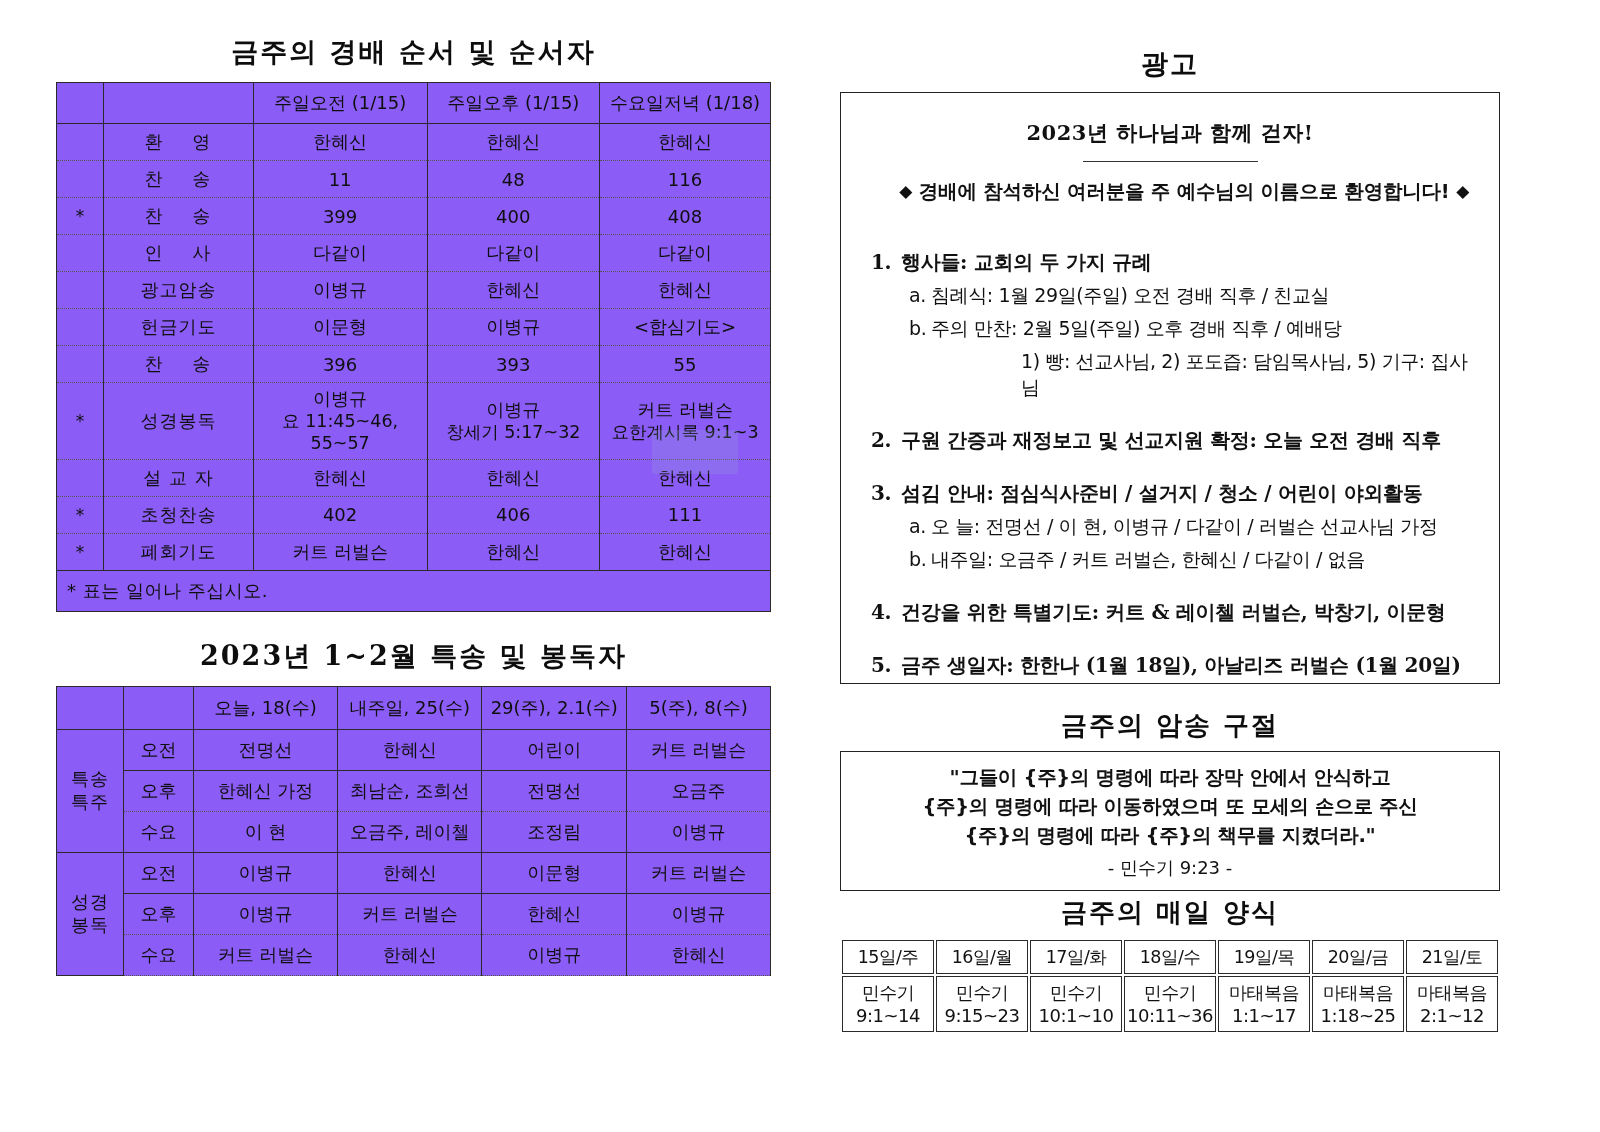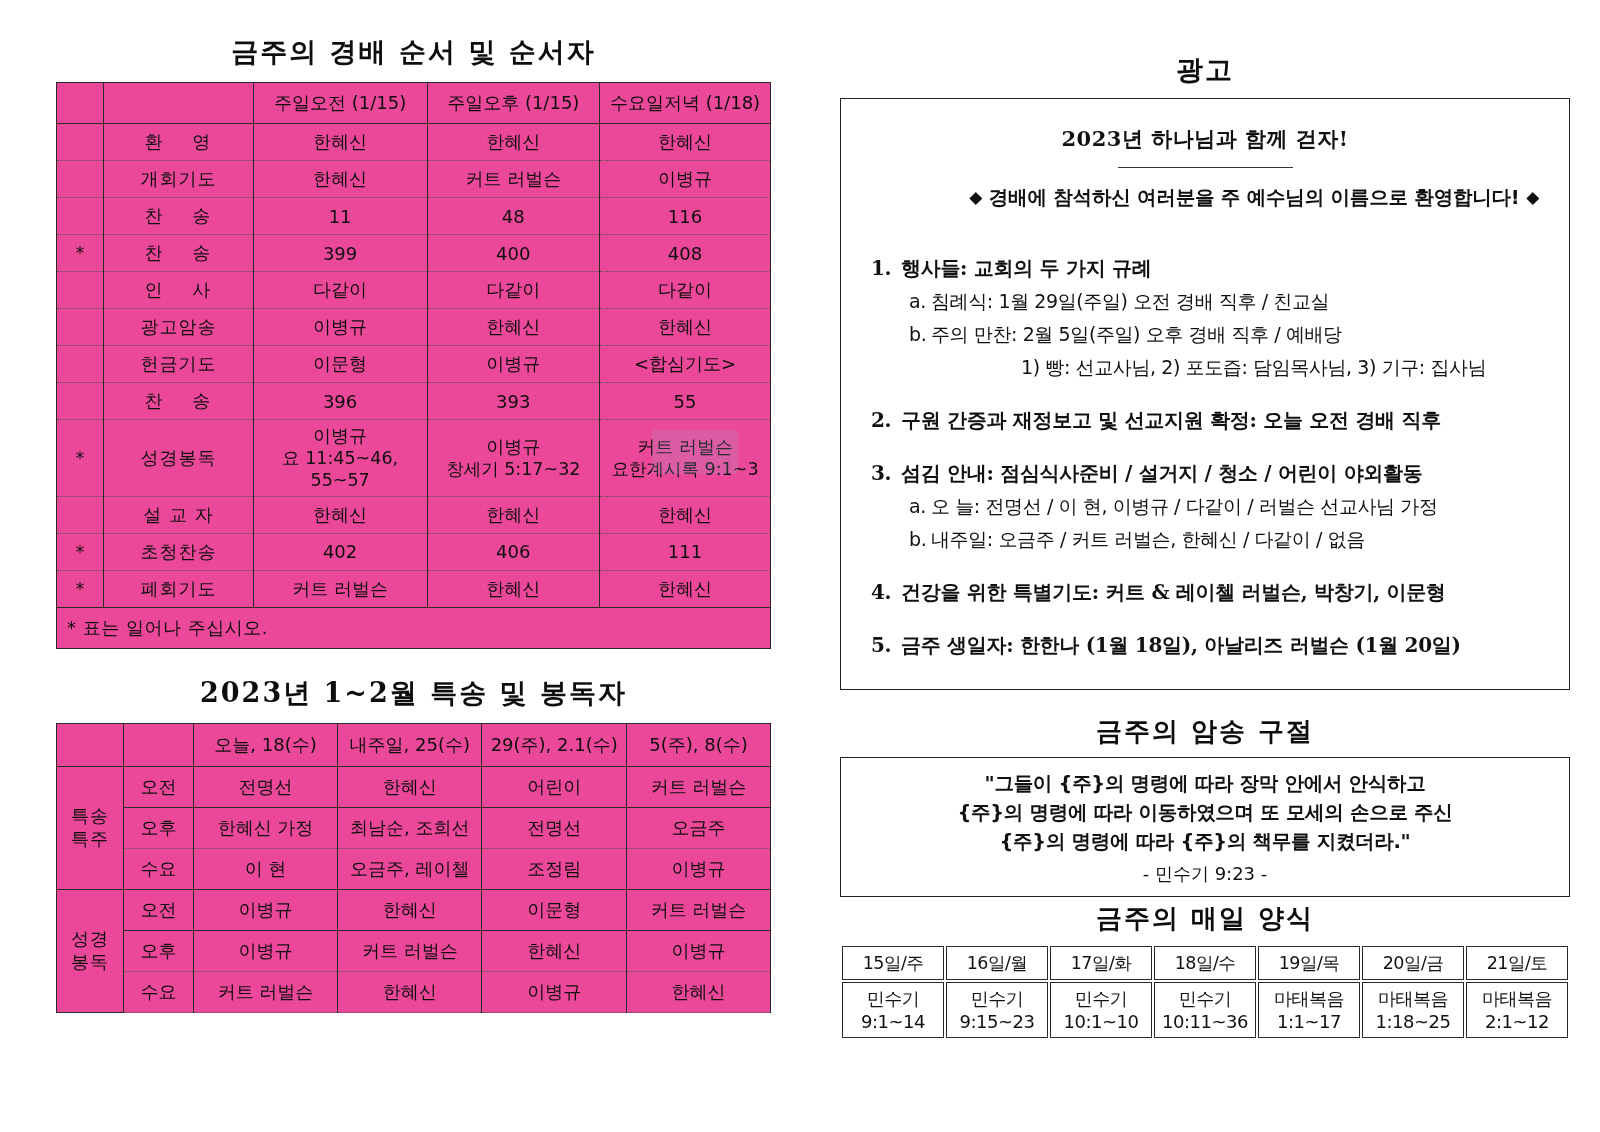--- a/index.html
+++ b/index.html
@@ -34,21 +34,21 @@
   }
 
   #order-title {
     font-size: 27px;
     margin-bottom: 12px;
   }
 
   table.grid {
     border-collapse: collapse;
     width: 100%;
-    background: #ec4899;
+    background: #8b5cf6;
   }
   table.grid td, table.grid th {
     border: 1px solid #2a2a2a;
     text-align: center;
     vertical-align: middle;
     font-size: 18px;
     font-weight: 500;
     padding: 5px 2px;
     color: #0f0f0f;
   }
@@ -93,22 +93,22 @@
   #special-table td { height: 30px; font-size: 18px; }
   #special-table .col-group { width: 65px; letter-spacing: 1px; line-height: 1.25; }
   #special-table .col-time  { width: 68px; }
   #special-table .col-day   { width: 145px; }
   #special-table thead td { height: 32px; }
 
   
   #right-column {
     position: absolute;
     left: 840px;
-    top: 52px;
-    width: 730px;
+    top: 46px;
+    width: 660px;
   }
 
   #ann-title { font-size: 27px; margin-bottom: 10px; }
 
   #announcement-box {
     border: 1.5px solid #222;
     height: 592px;
     padding: 26px 30px 10px 30px;
     box-sizing: border-box;
     position: relative;
@@ -210,27 +210,20 @@
         <td class="col-val">수요일저녁 (1/18)</td>
       </tr>
     </thead>
     <tbody id="order-body">
         <tr class="dot-row">
           <td class="col-star"></td>
           <td class="col-label label-spaced">환     영</td>
           <td class="col-val">한혜신</td>
           <td class="col-val">한혜신</td>
           <td class="col-val">한혜신</td>
-        </tr>
-        <tr class="dot-row">
-          <td class="col-star"></td>
-          <td class="col-label">개회기도</td>
-          <td class="col-val">한혜신</td>
-          <td class="col-val">커트 러벌슨</td>
-          <td class="col-val">이병규</td>
         </tr>
         <tr class="dot-row">
           <td class="col-star"></td>
           <td class="col-label label-spaced">찬     송</td>
           <td class="col-val">11</td>
           <td class="col-val">48</td>
           <td class="col-val">116</td>
         </tr>
         <tr class="dot-row">
           <td class="col-star">*</td>
@@ -389,21 +382,21 @@
     <div id="ann-welcome">
       <span class="diamond">◆</span>
       <span>경배에 참석하신 여러분을 주 예수님의 이름으로 환영합니다!</span>
       <span class="diamond">◆</span>
     </div>
     <div id="ann-list">
         <div class="ann-item">
           <div class="ann-head"><span class="num">1.</span><span>행사들: 교회의 두 가지 규례</span></div>
           <div class="ann-sub"><span class="marker">a.</span><span>침례식: 1월 29일(주일) 오전 경배 직후 / 친교실</span></div>
           <div class="ann-sub"><span class="marker">b.</span><span>주의 만찬: 2월  5일(주일) 오후 경배 직후 / 예배당</span></div>
-          <div class="ann-subsub">1) 빵: 선교사님, 2) 포도즙: 담임목사님, 3) 기구: 집사님</div>
+          <div class="ann-subsub">1) 빵: 선교사님, 2) 포도즙: 담임목사님, 5) 기구: 집사님</div>
         </div>
         <div class="ann-item">
           <div class="ann-head"><span class="num">2.</span><span>구원 간증과 재정보고 및 선교지원 확정: 오늘 오전 경배 직후</span></div>
         </div>
         <div class="ann-item">
           <div class="ann-head"><span class="num">3.</span><span>섬김 안내: 점심식사준비 / 설거지 / 청소 / 어린이 야외활동</span></div>
           <div class="ann-sub"><span class="marker">a.</span><span>오  늘: 전명선 / 이 현, 이병규 / 다같이 / 러벌슨 선교사님 가정</span></div>
           <div class="ann-sub"><span class="marker">b.</span><span>내주일: 오금주 / 커트 러벌슨, 한혜신 / 다같이 / 없음</span></div>
         </div>
         <div class="ann-item">

